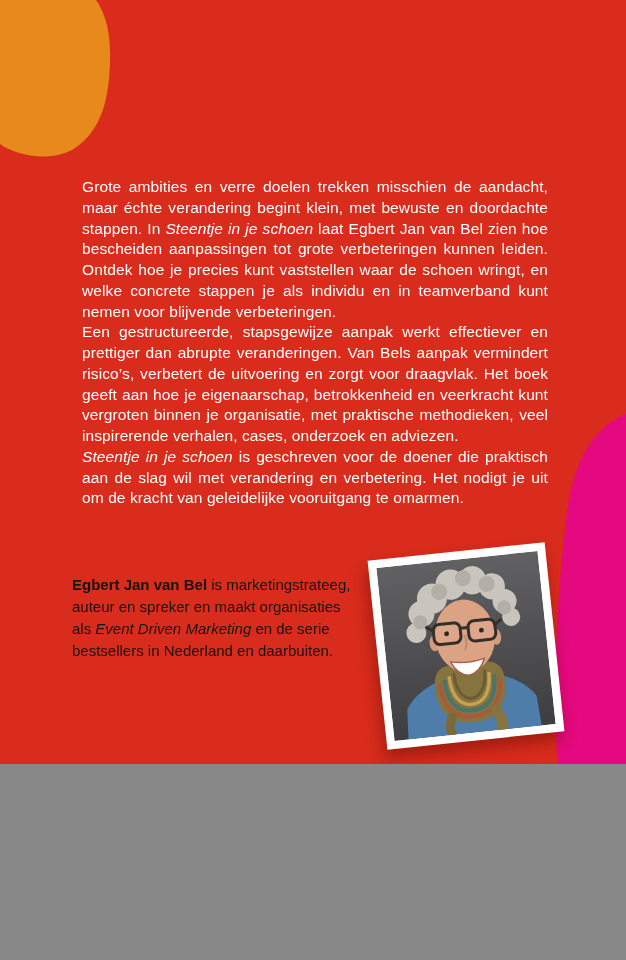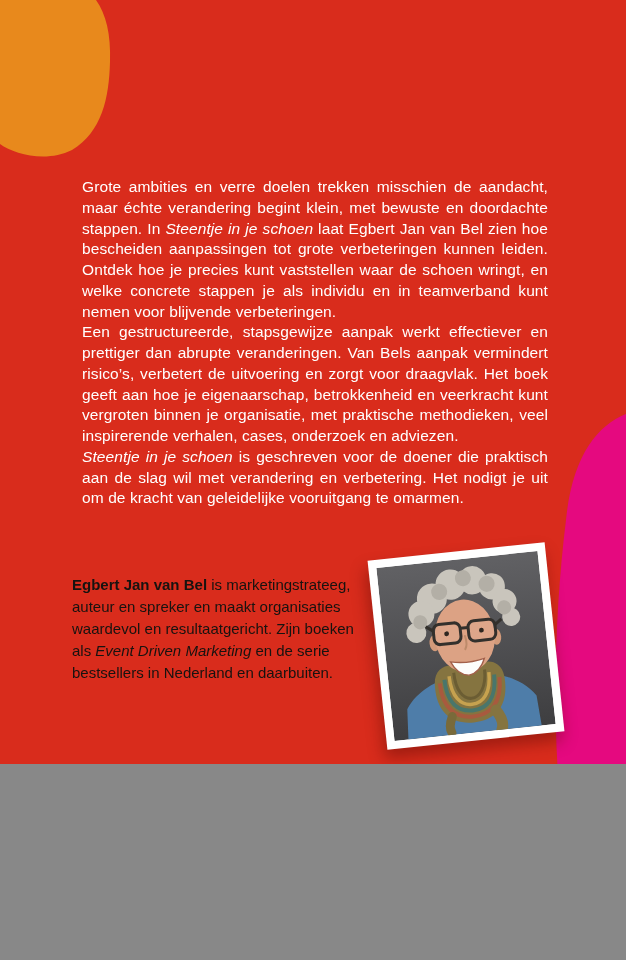--- a/index.html
+++ b/index.html
@@ -54,21 +54,20 @@
 
   <div class="blurb">
     <p><span>Grote ambities en verre doelen trekken misschien de aandacht, maar échte verandering begint klein, met bewuste en doordachte stappen. In </span><span class="it">Steentje in je schoen</span><span> laat Egbert Jan van Bel zien hoe bescheiden aanpassingen tot grote verbeteringen kunnen leiden. Ontdek hoe je precies kunt vaststellen waar de schoen wringt, en welke concrete stappen je als individu en in teamverband kunt nemen voor blijvende verbeteringen.</span></p>
     <p><span>Een gestructureerde, stapsgewijze aanpak werkt effectiever en prettiger dan abrupte veranderingen. Van Bels aanpak vermindert risico’s, verbetert de uitvoering en zorgt voor draagvlak. Het boek geeft aan hoe je eigenaarschap, betrokkenheid en veerkracht kunt vergroten binnen je organisatie, met praktische methodieken, veel inspirerende verhalen, cases, onderzoek en adviezen.</span></p>
     <p><span class="it">Steentje in je schoen</span><span> is geschreven voor de doener die praktisch aan de slag wil met verandering en verbetering. Het nodigt je uit om de kracht van geleidelijke vooruitgang te omarmen.</span></p>
   </div>
 
   <div class="bio">
     <div class="line"><span class="bd">Egbert Jan van Bel</span><span> is marketingstrateeg,</span></div>
     <div class="line"><span>auteur en spreker en maakt organisaties</span></div>
-    <div class="line"><span>waardevol en resultaatgericht. Zijn boeken</span></div>
     <div class="line"><span>als </span><span class="it">Event Driven Marketing</span><span> en de serie</span></div>
     <div class="line"><span>bestsellers in Nederland en daarbuiten.</span></div>
   </div>
 
   <div class="photo-frame">
     <svg viewBox="0 0 162 172" xmlns="http://www.w3.org/2000/svg" preserveAspectRatio="none">
       <defs>
         <linearGradient id="pbg" x1="0" y1="0" x2="0" y2="1">
           <stop offset="0" stop-color="#616164"></stop>
           <stop offset="1" stop-color="#3e3e40"></stop>

